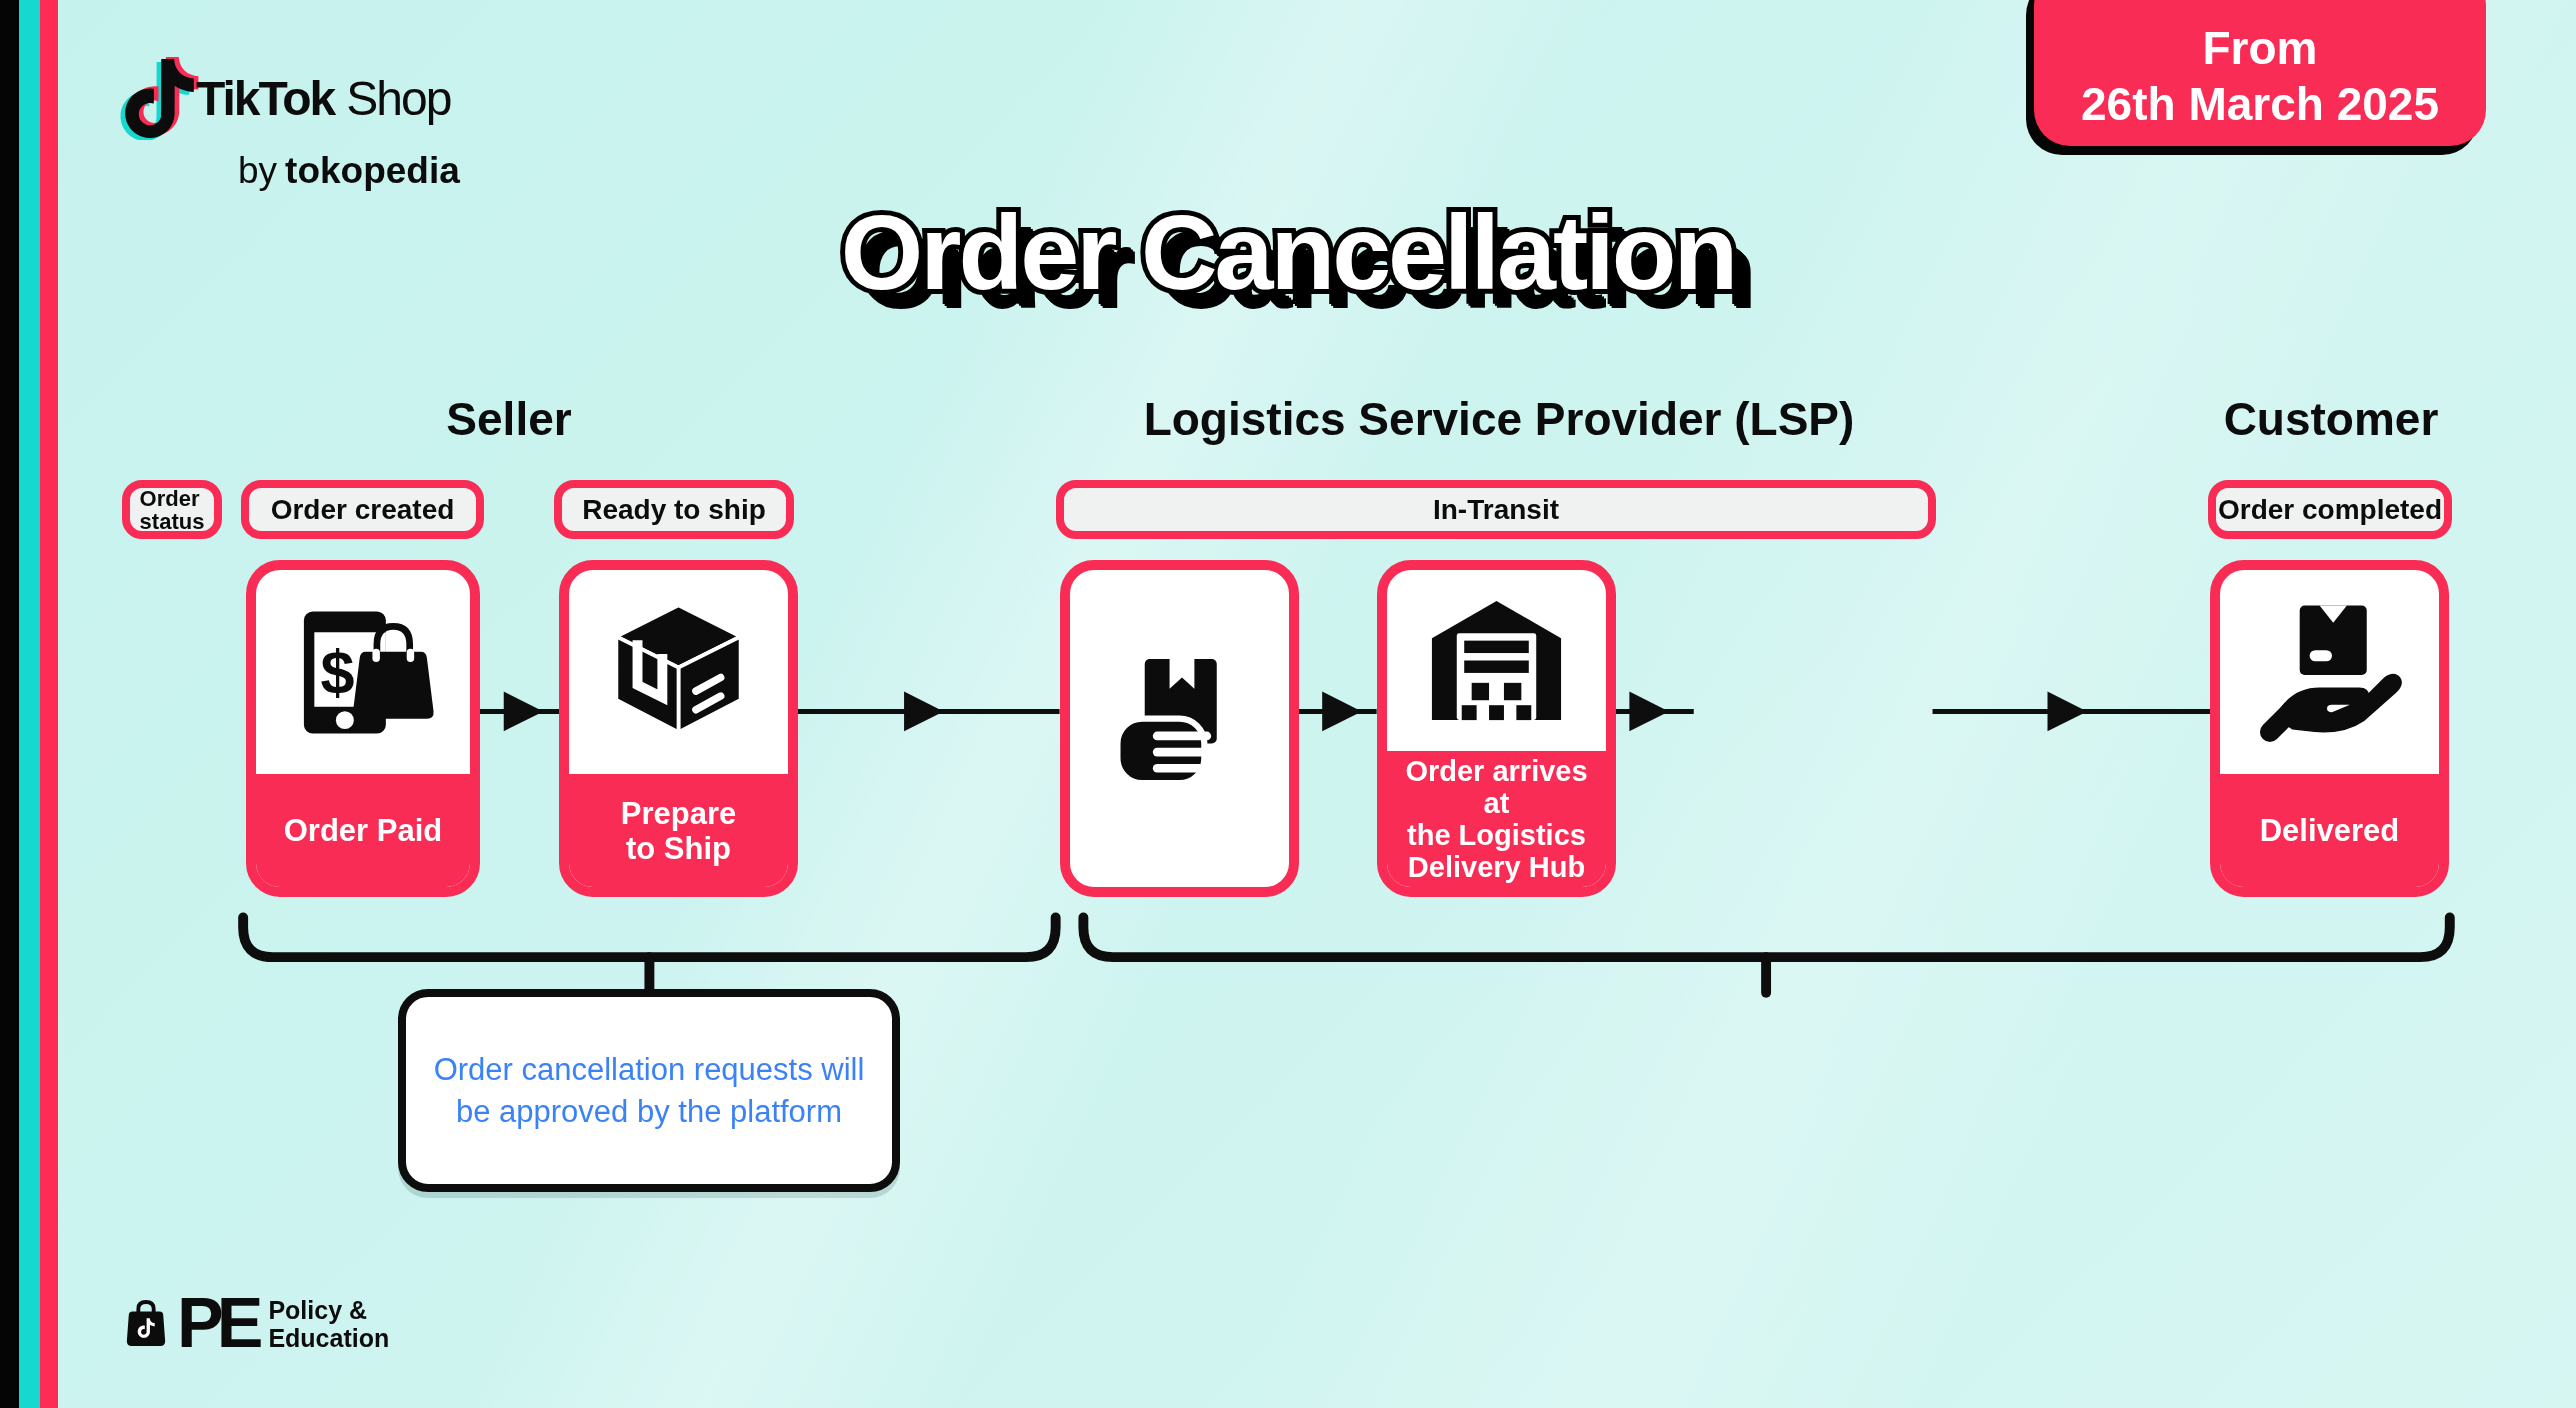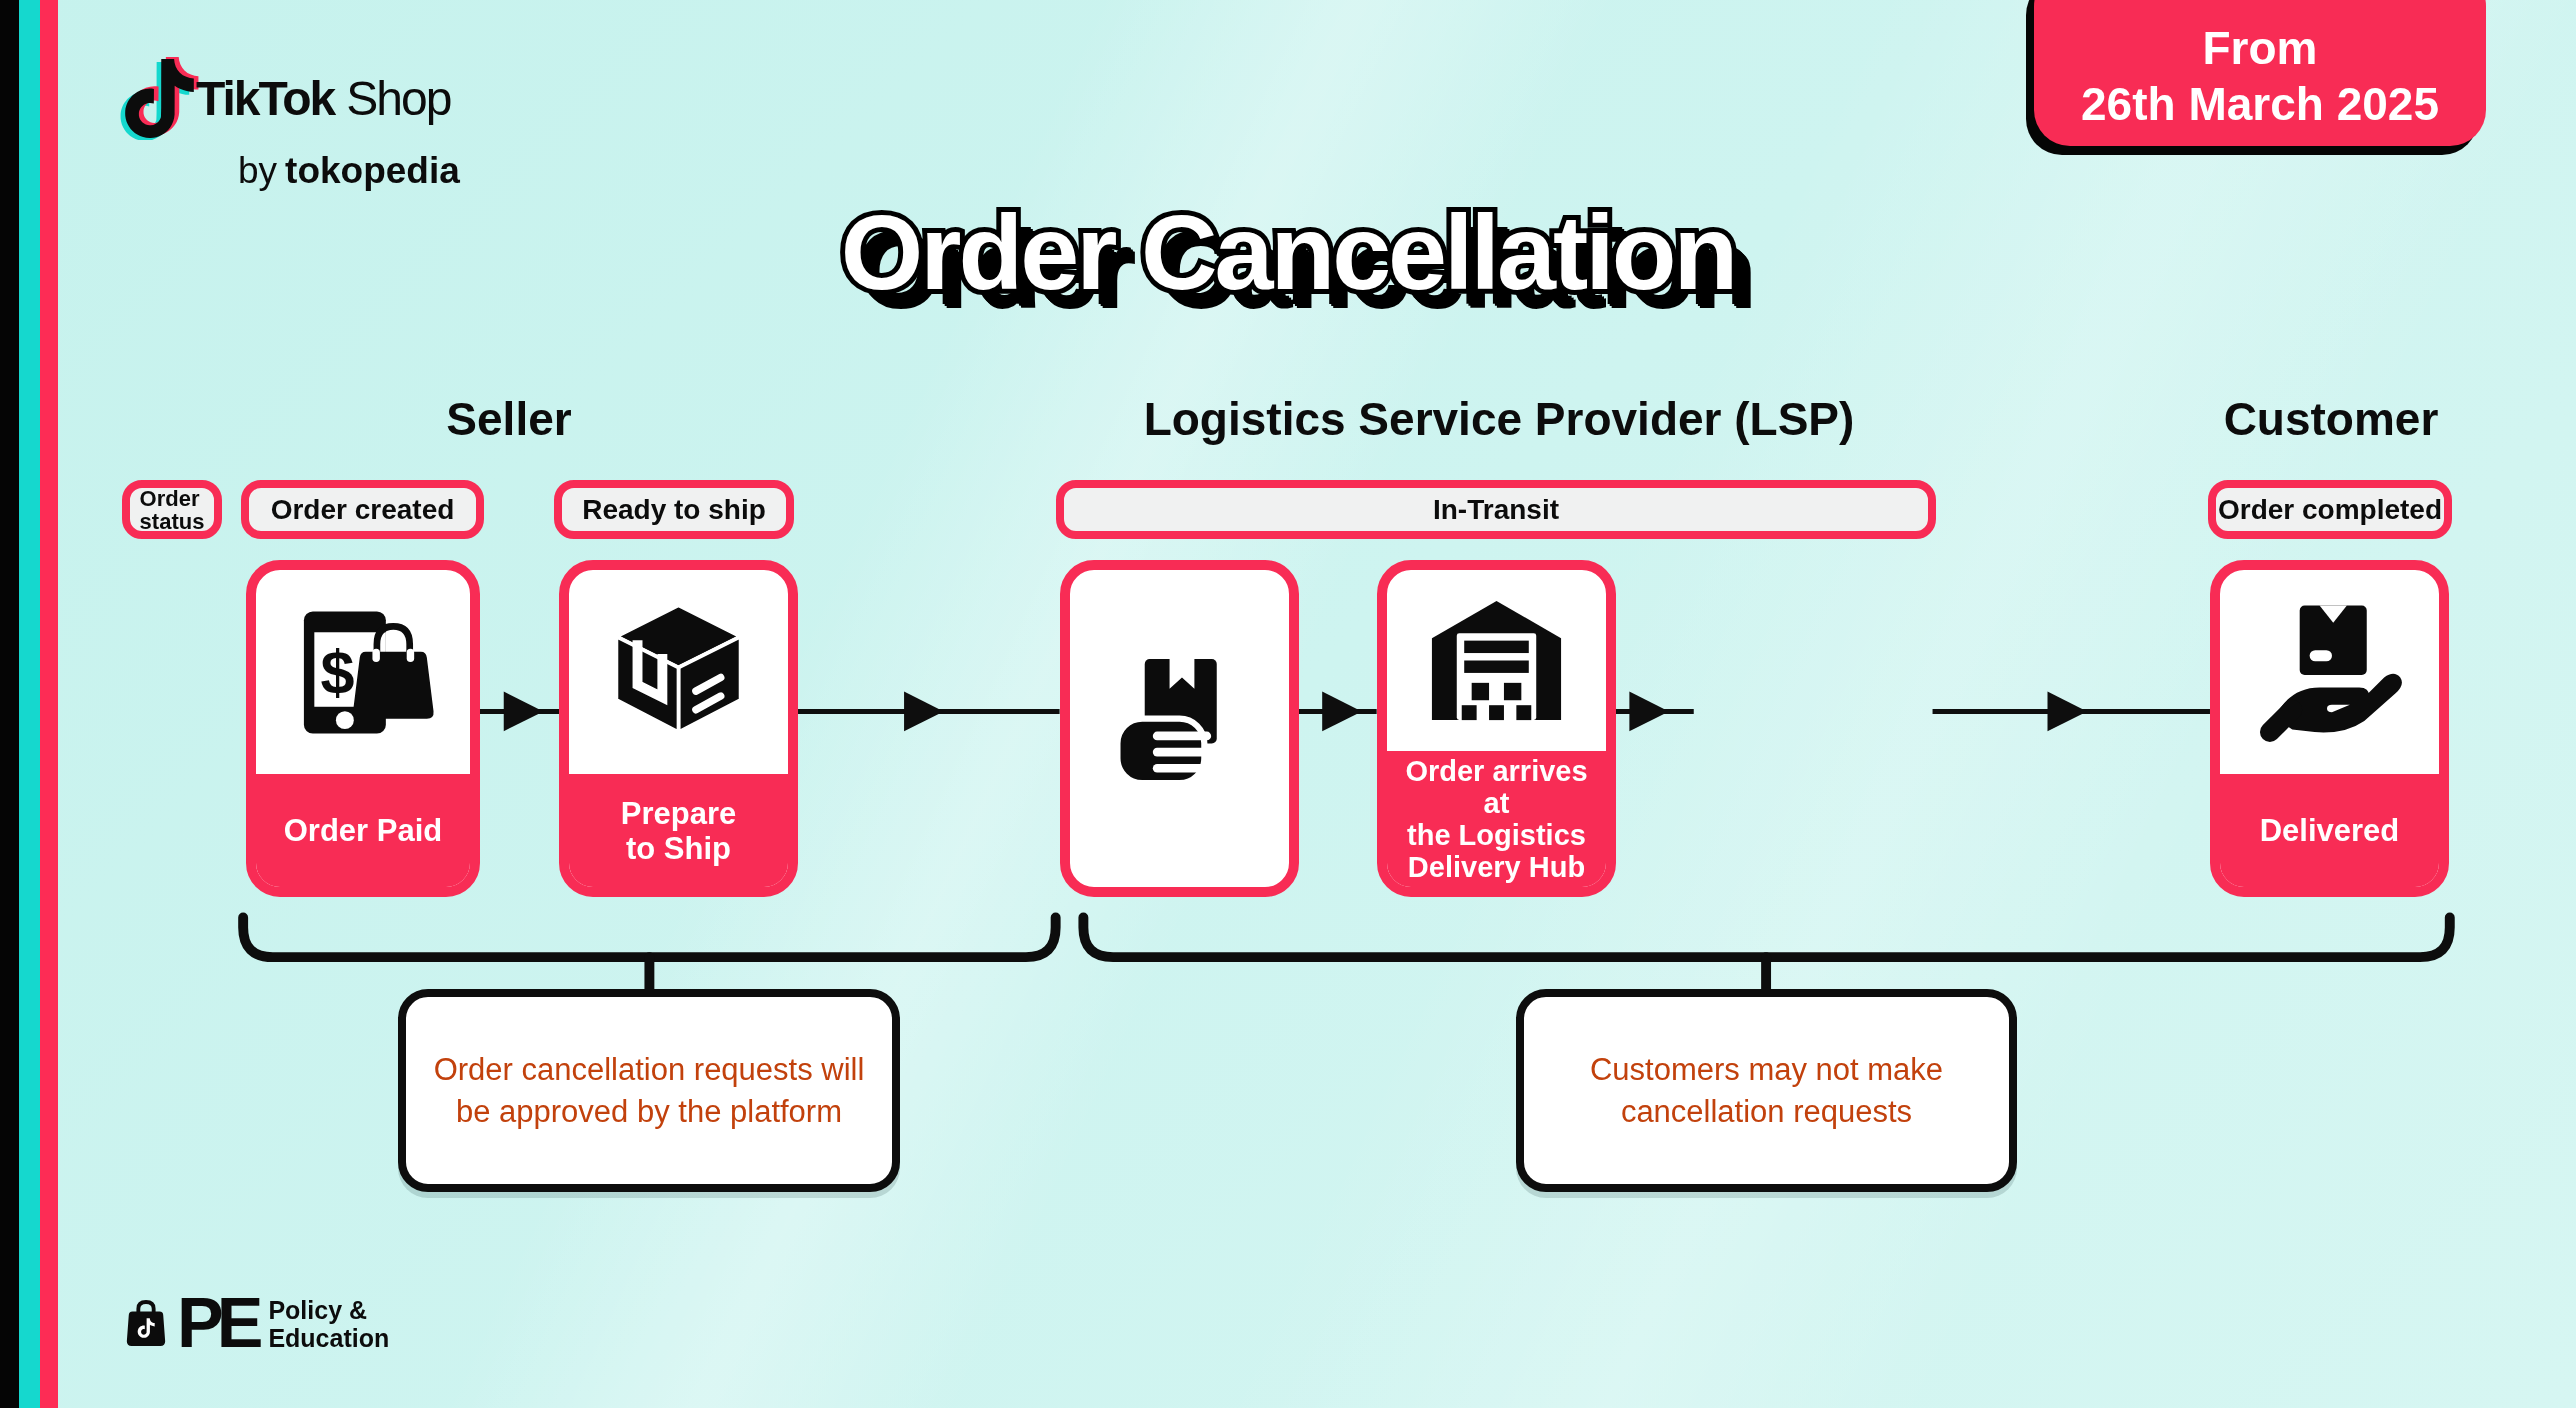--- a/index.html
+++ b/index.html
@@ -80,21 +80,21 @@
   .card.c5{left:1694px;width:239px;}
   .card.c6{left:2210px;width:239px;}
 
   
   svg.overlay{position:absolute;left:0;top:0;width:2576px;height:1408px;pointer-events:none;}
 
   
   .note{
     top:989px;height:203px;background:#fff;border:8px solid #0d0d0d;border-radius:30px;
     display:flex;align-items:center;justify-content:center;text-align:center;
-    font-size:31px;line-height:42px;color:#c2410c;white-space:pre-line;
+    font-size:31px;line-height:42px;color:#3b82f6;white-space:pre-line;
     box-shadow:0 6px 0 rgba(10,40,40,.15);
   }
   .note.n1{left:398px;width:502px;}
   .note.n2{left:1516px;width:501px;}
 
   
   .pe{left:123px;top:1294px;display:flex;align-items:center;gap:8px;color:#0c0c0c;}
   .pe .mark{font-size:70px;font-weight:bold;letter-spacing:-7px;line-height:59px;}
   .pe .lines{font-size:25px;font-weight:bold;line-height:28px;white-space:pre-line;padding-left:4px;}
   .icon-black{fill:#0c0c0c;}
@@ -235,22 +235,20 @@
         <rect fill="#fff" x="44" y="42" width="18" height="9" rx="4.5"></rect>
         <path class="icon-black" d="M16,96 Q28,72 52,72 L84,72 Q92,72 92,79 Q92,86 84,86 L62,86 Q58,86 58,89 Q58,92 62,92 L86,82 L104,64 Q112,58 117,64 Q121,70 113,77 L88,99 Q72,110 48,108 L30,106 Z"></path>
         <line stroke="#0c0c0c" stroke-width="16" stroke-linecap="round" x1="12" y1="108" x2="30" y2="90"></line>
       </svg>
     </div>
     <div class="label-zone">Delivered</div>
   </div>
 
   <div class="abs note n1">Order cancellation requests will
 be approved by the platform</div>
-  <div class="abs note n2">Customers may not make
-cancellation requests</div>
 
   <div class="abs pe">
     <svg width="46" height="56" viewBox="0 0 48 52">
       <path fill="none" stroke="#0c0c0c" stroke-width="4" d="M16,16 V10 Q16,3 24,3 Q32,3 32,10 V16"></path>
       <path class="icon-black" d="M10,13 H38 Q42,13 42,17 L44,44 Q44,49 39,49 H9 Q4,49 4,44 L6,17 Q6,13 10,13 Z"></path>
       <path fill="#fff" transform="translate(14,20) scale(0.85)" d="M12.525.02c1.31-.02 2.61-.01 3.91-.02.08 1.53.63 3.09 1.75 4.17 1.12 1.11 2.7 1.62 4.24 1.79v4.03c-1.44-.05-2.89-.35-4.2-.97-.57-.26-1.1-.59-1.62-.93-.01 2.92.01 5.84-.02 8.75-.08 1.4-.54 2.79-1.35 3.94-1.31 1.92-3.58 3.17-5.91 3.21-1.43.08-2.86-.31-4.08-1.03-2.02-1.19-3.44-3.37-3.65-5.71-.02-.5-.03-1-.01-1.49.18-1.9 1.12-3.72 2.58-4.96 1.66-1.44 3.98-2.13 6.15-1.72.02 1.48-.04 2.96-.04 4.44-.99-.32-2.15-.23-3.02.37-.63.41-1.11 1.04-1.36 1.75-.21.51-.15 1.07-.14 1.61.24 1.64 1.82 3.02 3.51 2.87 1.12-.01 2.19-.66 2.77-1.61.19-.33.4-.67.41-1.06.1-1.79.06-3.57.07-5.36.01-4.03-.01-8.05.02-12.07z"></path>
     </svg>
     <div class="mark">PE</div>
     <div class="lines">Policy &amp;
 Education</div>

